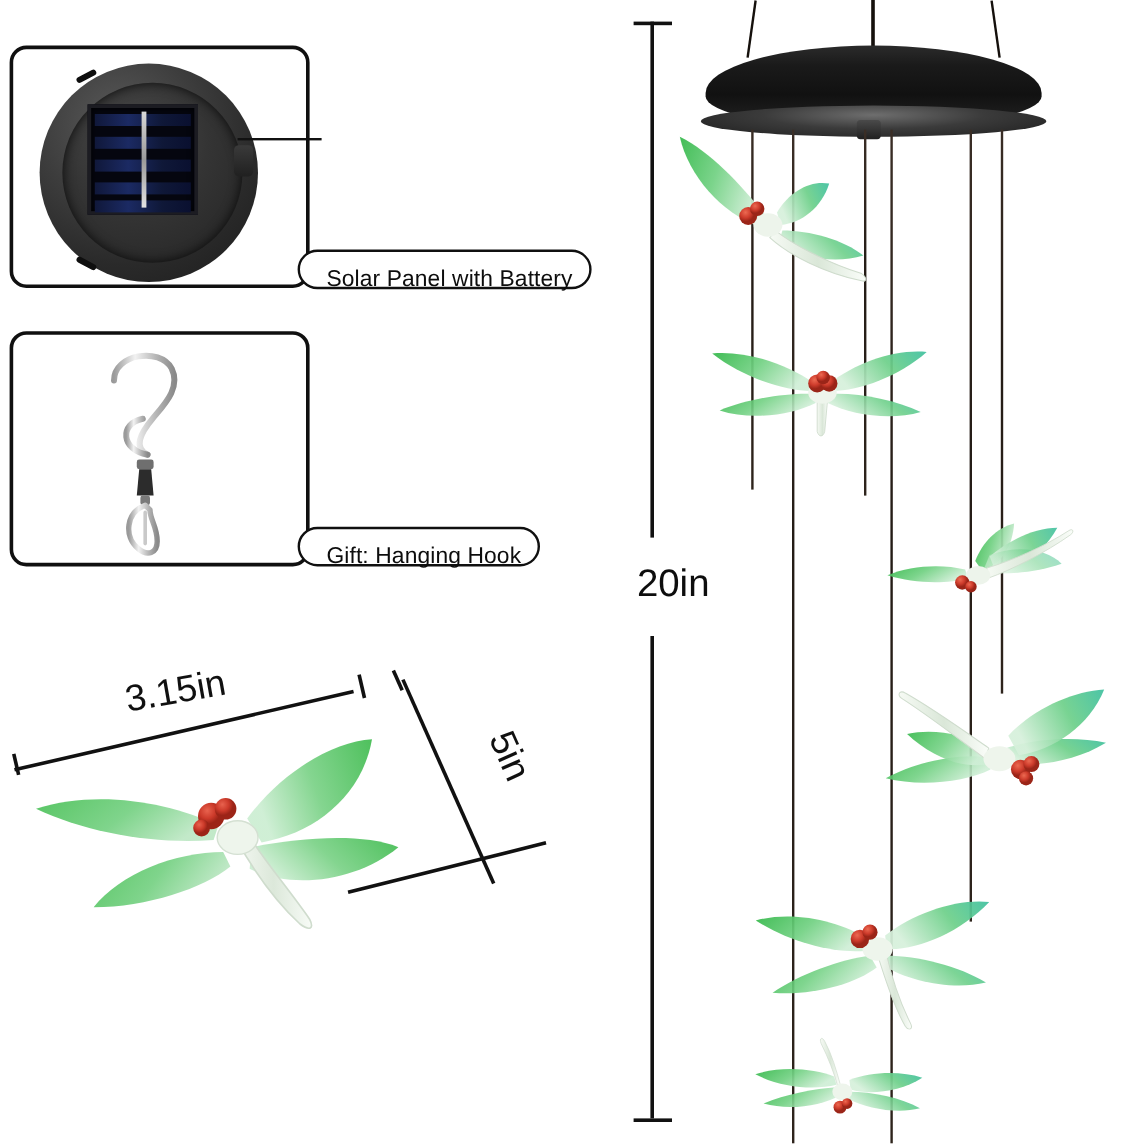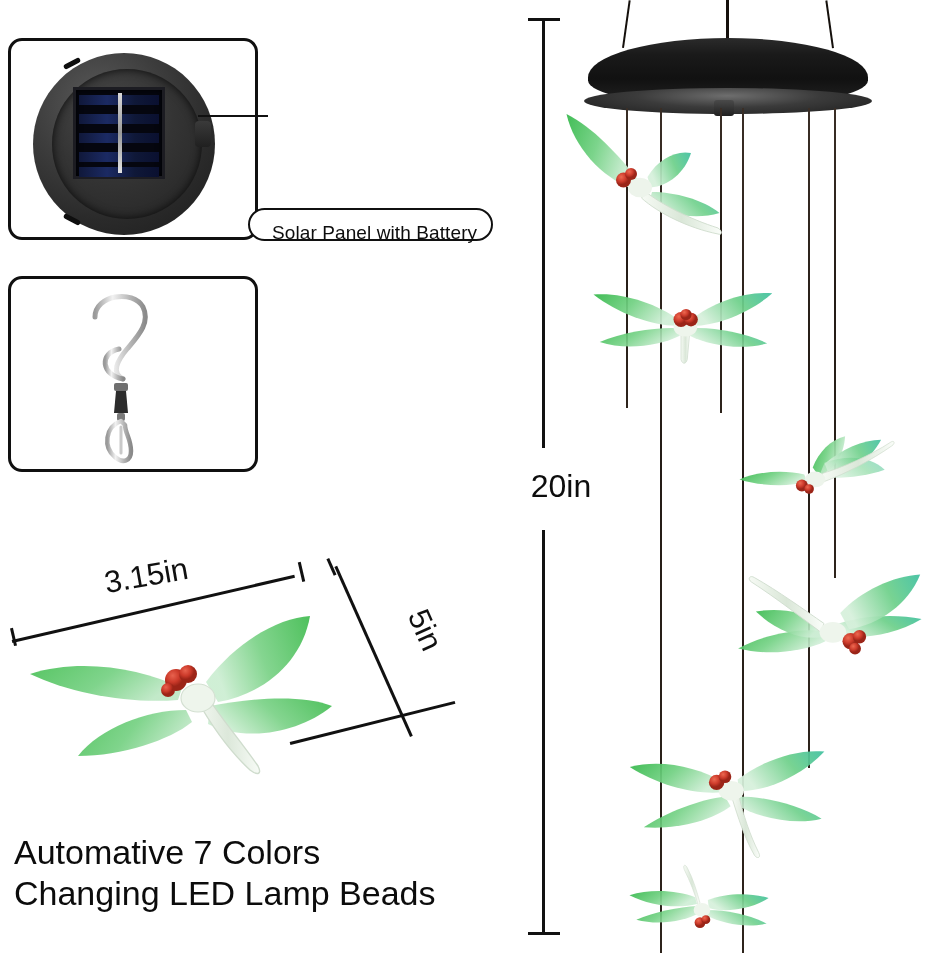--- a/index.html
+++ b/index.html
@@ -150,20 +150,23 @@
         <path d="M45 104 L55 104 L57 126 L43 126 Z" fill="#2c2c2c"></path>
         <rect x="46" y="126" width="8" height="8" rx="2" fill="#7a7a7a"></rect>
 
         <path d="M50 134 C34 140, 32 160, 44 170 C52 177, 60 174, 60 164
                  C60 152, 54 146, 54 138 Z" fill="none" stroke="url(#steel)" stroke-width="4.5" stroke-linejoin="round"></path>
         <path d="M50 140 L50 166" stroke="#c9c9c9" stroke-width="3" stroke-linecap="round"></path>
       </svg>
     </div>
   </div>
 
+  <div class="pill" id="hook-pill">
+    <span>Gift: Hanging Hook</span>
+  </div>
 
   <div id="dim-diagram">
 
     <svg width="400" height="270" viewBox="0 0 400 270" style="position:absolute;left:10px;top:30px;">
       <defs>
         <linearGradient id="wgA" x1="0" y1="0" x2="1" y2="0.3">
           <stop offset="0%" stop-color="#4fc25c"></stop>
           <stop offset="55%" stop-color="#79d286"></stop>
           <stop offset="100%" stop-color="#bfe8c6"></stop>
         </linearGradient>
@@ -207,24 +210,20 @@
     <div class="tick" style="left:300px;top:22px;height:20px;transform:rotate(-13deg);"></div>
     <div class="dimtext" style="left:104px;top:18px;transform:rotate(-10deg);">3.15in</div>
 
     <div class="dimline" style="left:336px;top:25px;width:186px;transform:rotate(66deg);"></div>
     <div class="tick" style="left:330px;top:18px;height:18px;transform:rotate(-24deg);"></div>
     <div class="dimtext" style="left:404px;top:72px;transform:rotate(66deg);">5in</div>
 
     <div class="dimline" style="left:290px;top:202px;width:170px;transform:rotate(-14deg);"></div>
   </div>
 
-  <div id="caption">
-    <div>Automative 7 Colors</div>
-    <div>Changing LED Lamp Beads</div>
-  </div>
 
   <div id="vdim">
     <div class="vcap" style="top:0px;"></div>
     <div class="vline" style="top:0px;height:430px;"></div>
     <div class="vline" style="top:512px;height:402px;"></div>
     <div class="vcap" style="top:914px;"></div>
     <div id="vdim-text">20in</div>
   </div>
 
   <div id="product">

